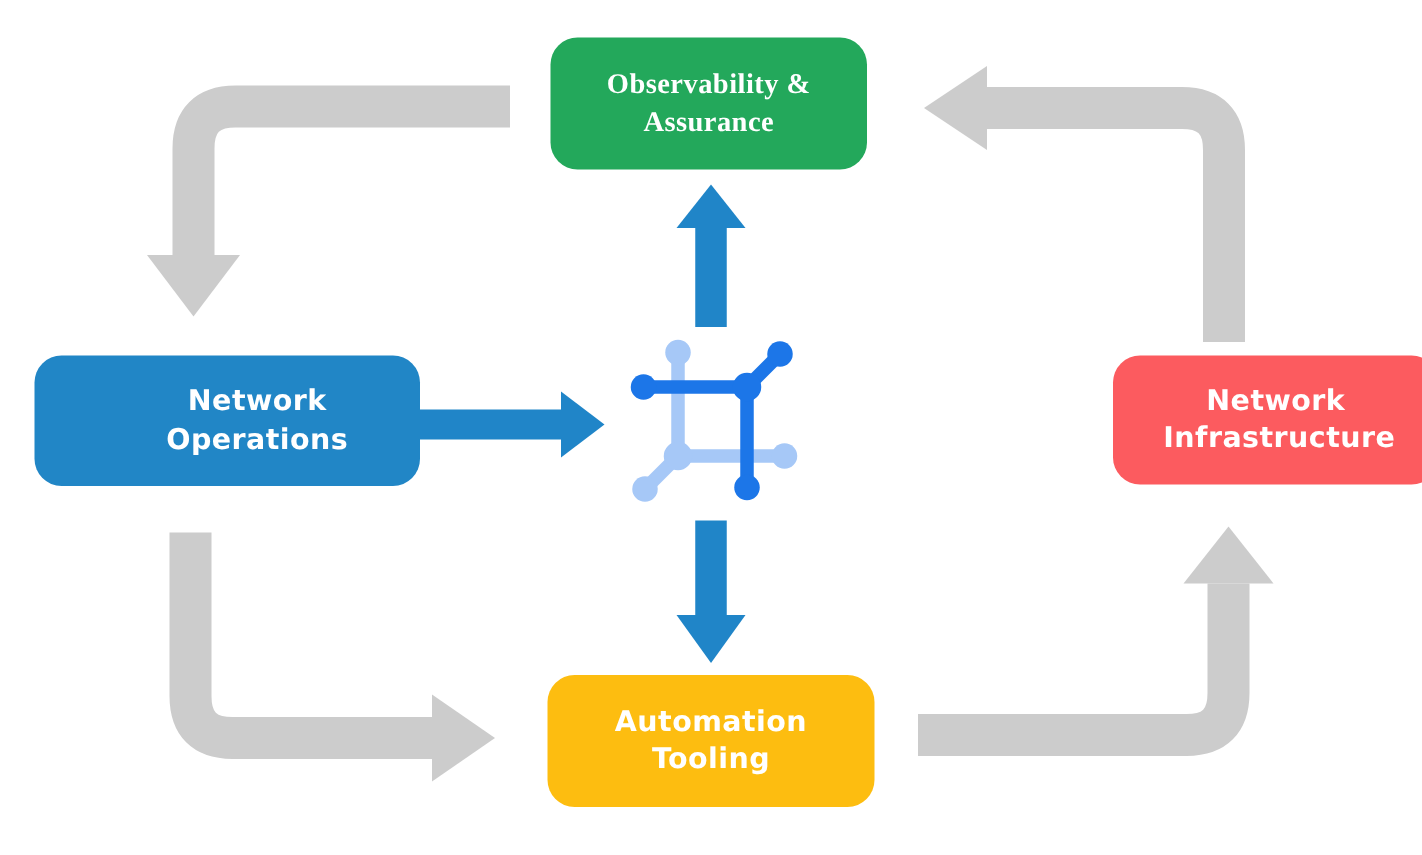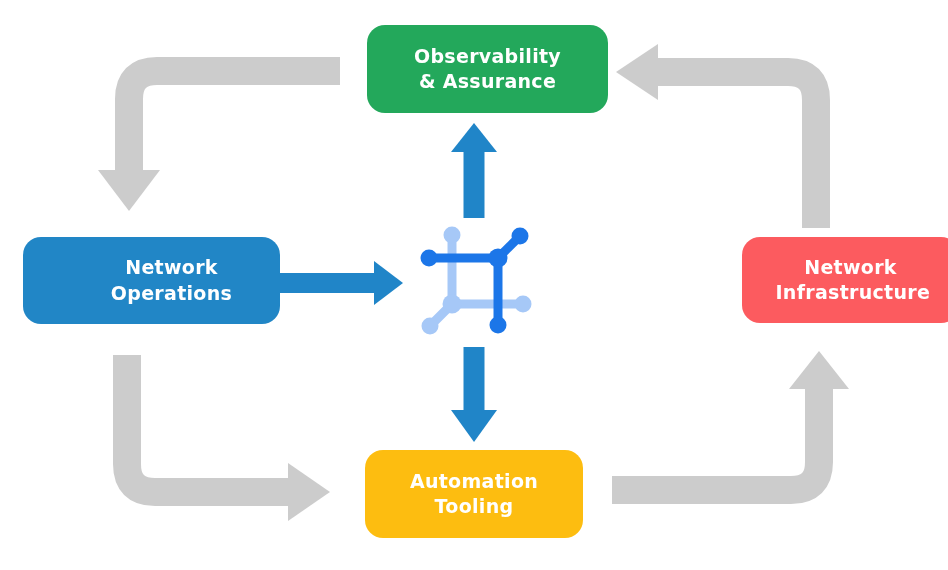--- a/index.html
+++ b/index.html
@@ -29,21 +29,21 @@
     border-radius: 18px;
     color: #ffffff;
   }
   .node-label {
     font-size: 19px;
     font-weight: 600;
     line-height: 1.32;
     text-align: center;
     letter-spacing: 0.3px;
   }
-  .box-observability          { left: 367px; top: 25px;  width: 241px; height: 88px; }
+  .box-observability          { left: 367px; top: 25px;  width: 211px; height: 88px; font-family: Liberation Serif, serif; }
   .box-network-operations     { left: 23px;  top: 237px; width: 217px; height: 87px; }
   .box-network-infrastructure { left: 710px; top: 237px; width: 217px; height: 86px; margin-left: 32px; }
   .box-automation-tooling     { left: 365px; top: 450px; width: 218px; height: 88px; }
   .box-observability          .node-label { max-width: 165px; }
   .box-network-operations     .node-label { max-width: 130px; }
   .box-network-infrastructure .node-label { max-width: 150px; }
   .box-automation-tooling     .node-label { max-width: 140px; }
 </style>
 </head>
 <body>

